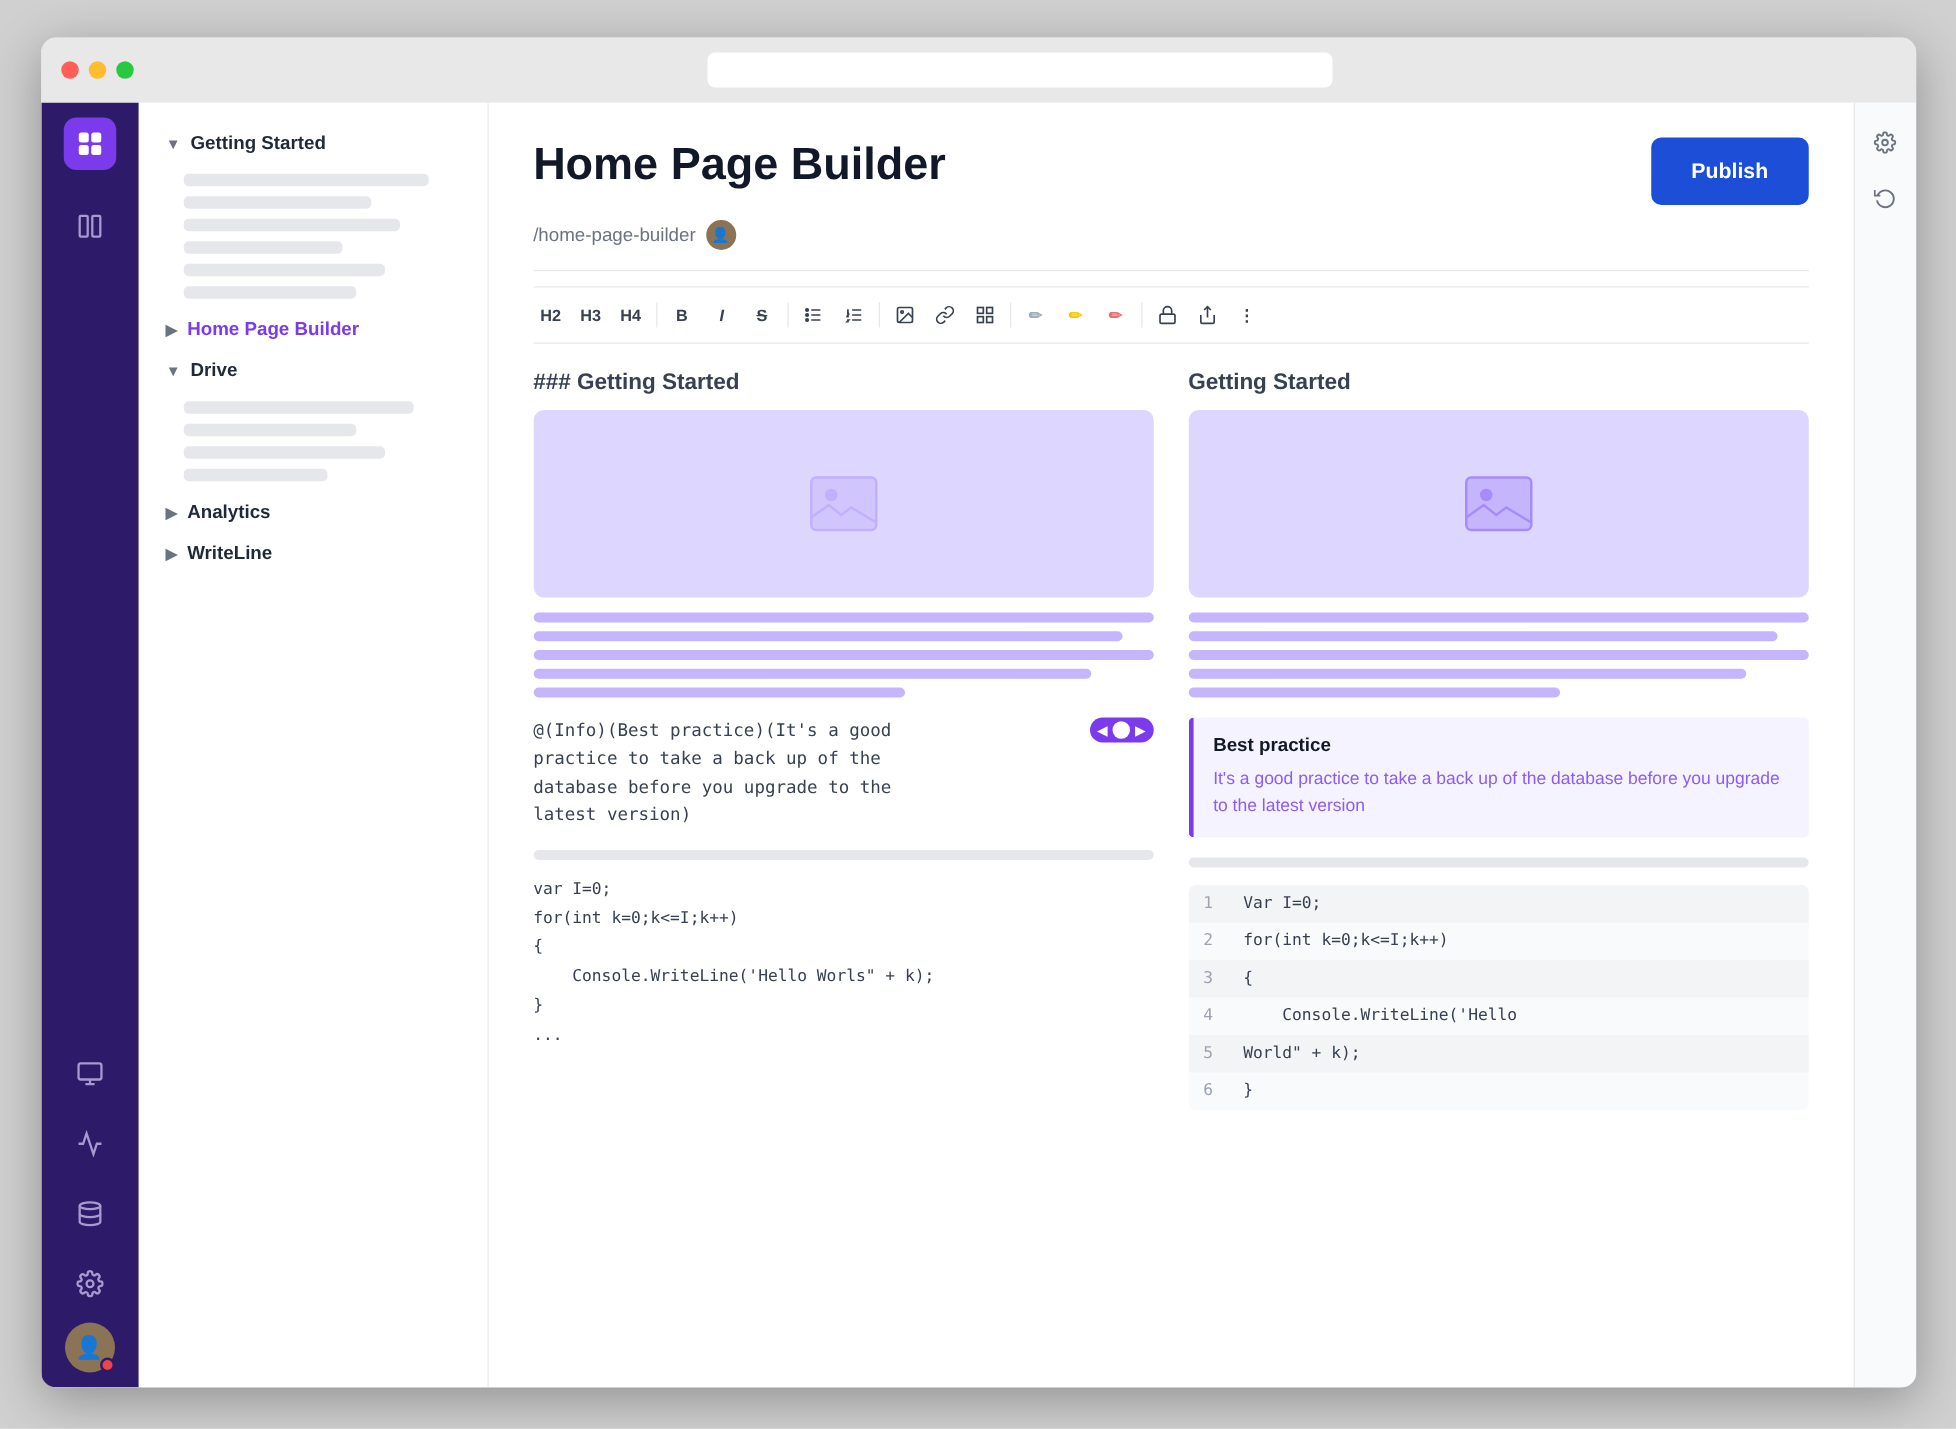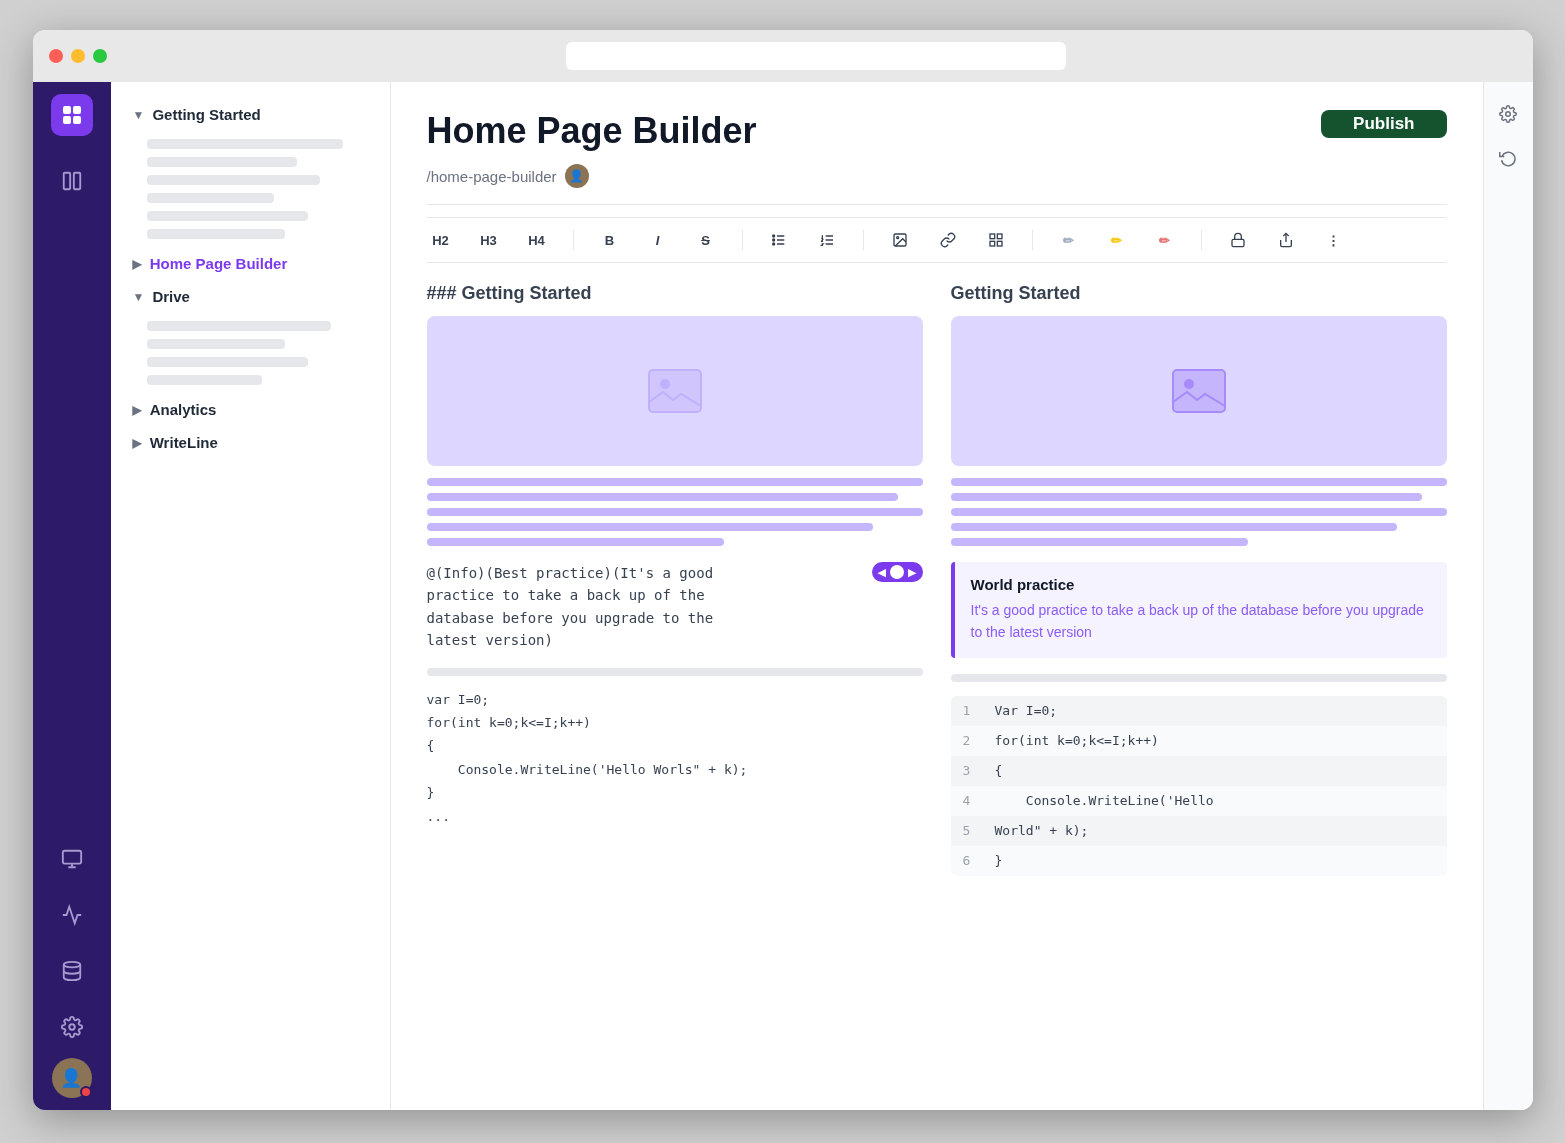--- a/index.html
+++ b/index.html
@@ -153,24 +153,24 @@
       align-items: flex-start;
       justify-content: space-between;
       margin-bottom: 12px;
     }
     .page-title {
       font-size: 36px;
       font-weight: 700;
       color: #111827;
     }
     .publish-btn {
-      background: #14532d;
+      background: #1d4ed8;
       color: white;
       border: none;
-      padding: 4px 32px;
+      padding: 17px 32px;
       border-radius: 8px;
       font-size: 17px;
       font-weight: 600;
       cursor: pointer;
     }
     .page-url {
       display: flex;
       align-items: center;
       gap: 8px;
       color: #6b7280;
@@ -181,21 +181,21 @@
       width: 24px; height: 24px; border-radius: 50%;
       background: #8b7355;
       display: inline-flex; align-items: center; justify-content: center;
       font-size: 12px; color: white;
     }
 
     
     .editor-toolbar {
       display: flex;
       align-items: center;
-      gap: 20px;
+      gap: 4px;
       padding: 8px 0;
       border-top: 1px solid #e5e7eb;
       border-bottom: 1px solid #e5e7eb;
       margin-bottom: 20px;
       flex-wrap: wrap;
     }
     .toolbar-btn {
       width: 28px; height: 28px;
       display: flex; align-items: center; justify-content: center;
       border-radius: 4px;
@@ -610,21 +610,21 @@
 
           <div class="preview-text-lines">
             <div class="preview-text-line" style="width:100%"></div>
             <div class="preview-text-line" style="width:95%"></div>
             <div class="preview-text-line" style="width:100%"></div>
             <div class="preview-text-line" style="width:90%"></div>
             <div class="preview-text-line" style="width:60%"></div>
           </div>
 
           <div class="best-practice-box">
-            <div class="best-practice-title">World practice</div>
+            <div class="best-practice-title">Best practice</div>
             <div class="best-practice-text">It's a good practice to take a back up of the database before you upgrade to the latest version</div>
           </div>
 
           <div style="margin-bottom: 14px;">
             <div class="preview-placeholder-line" style="width:100%"></div>
           </div>
 
           <div class="code-block-preview">
             <div class="code-line">
               <span class="line-num">1</span>

